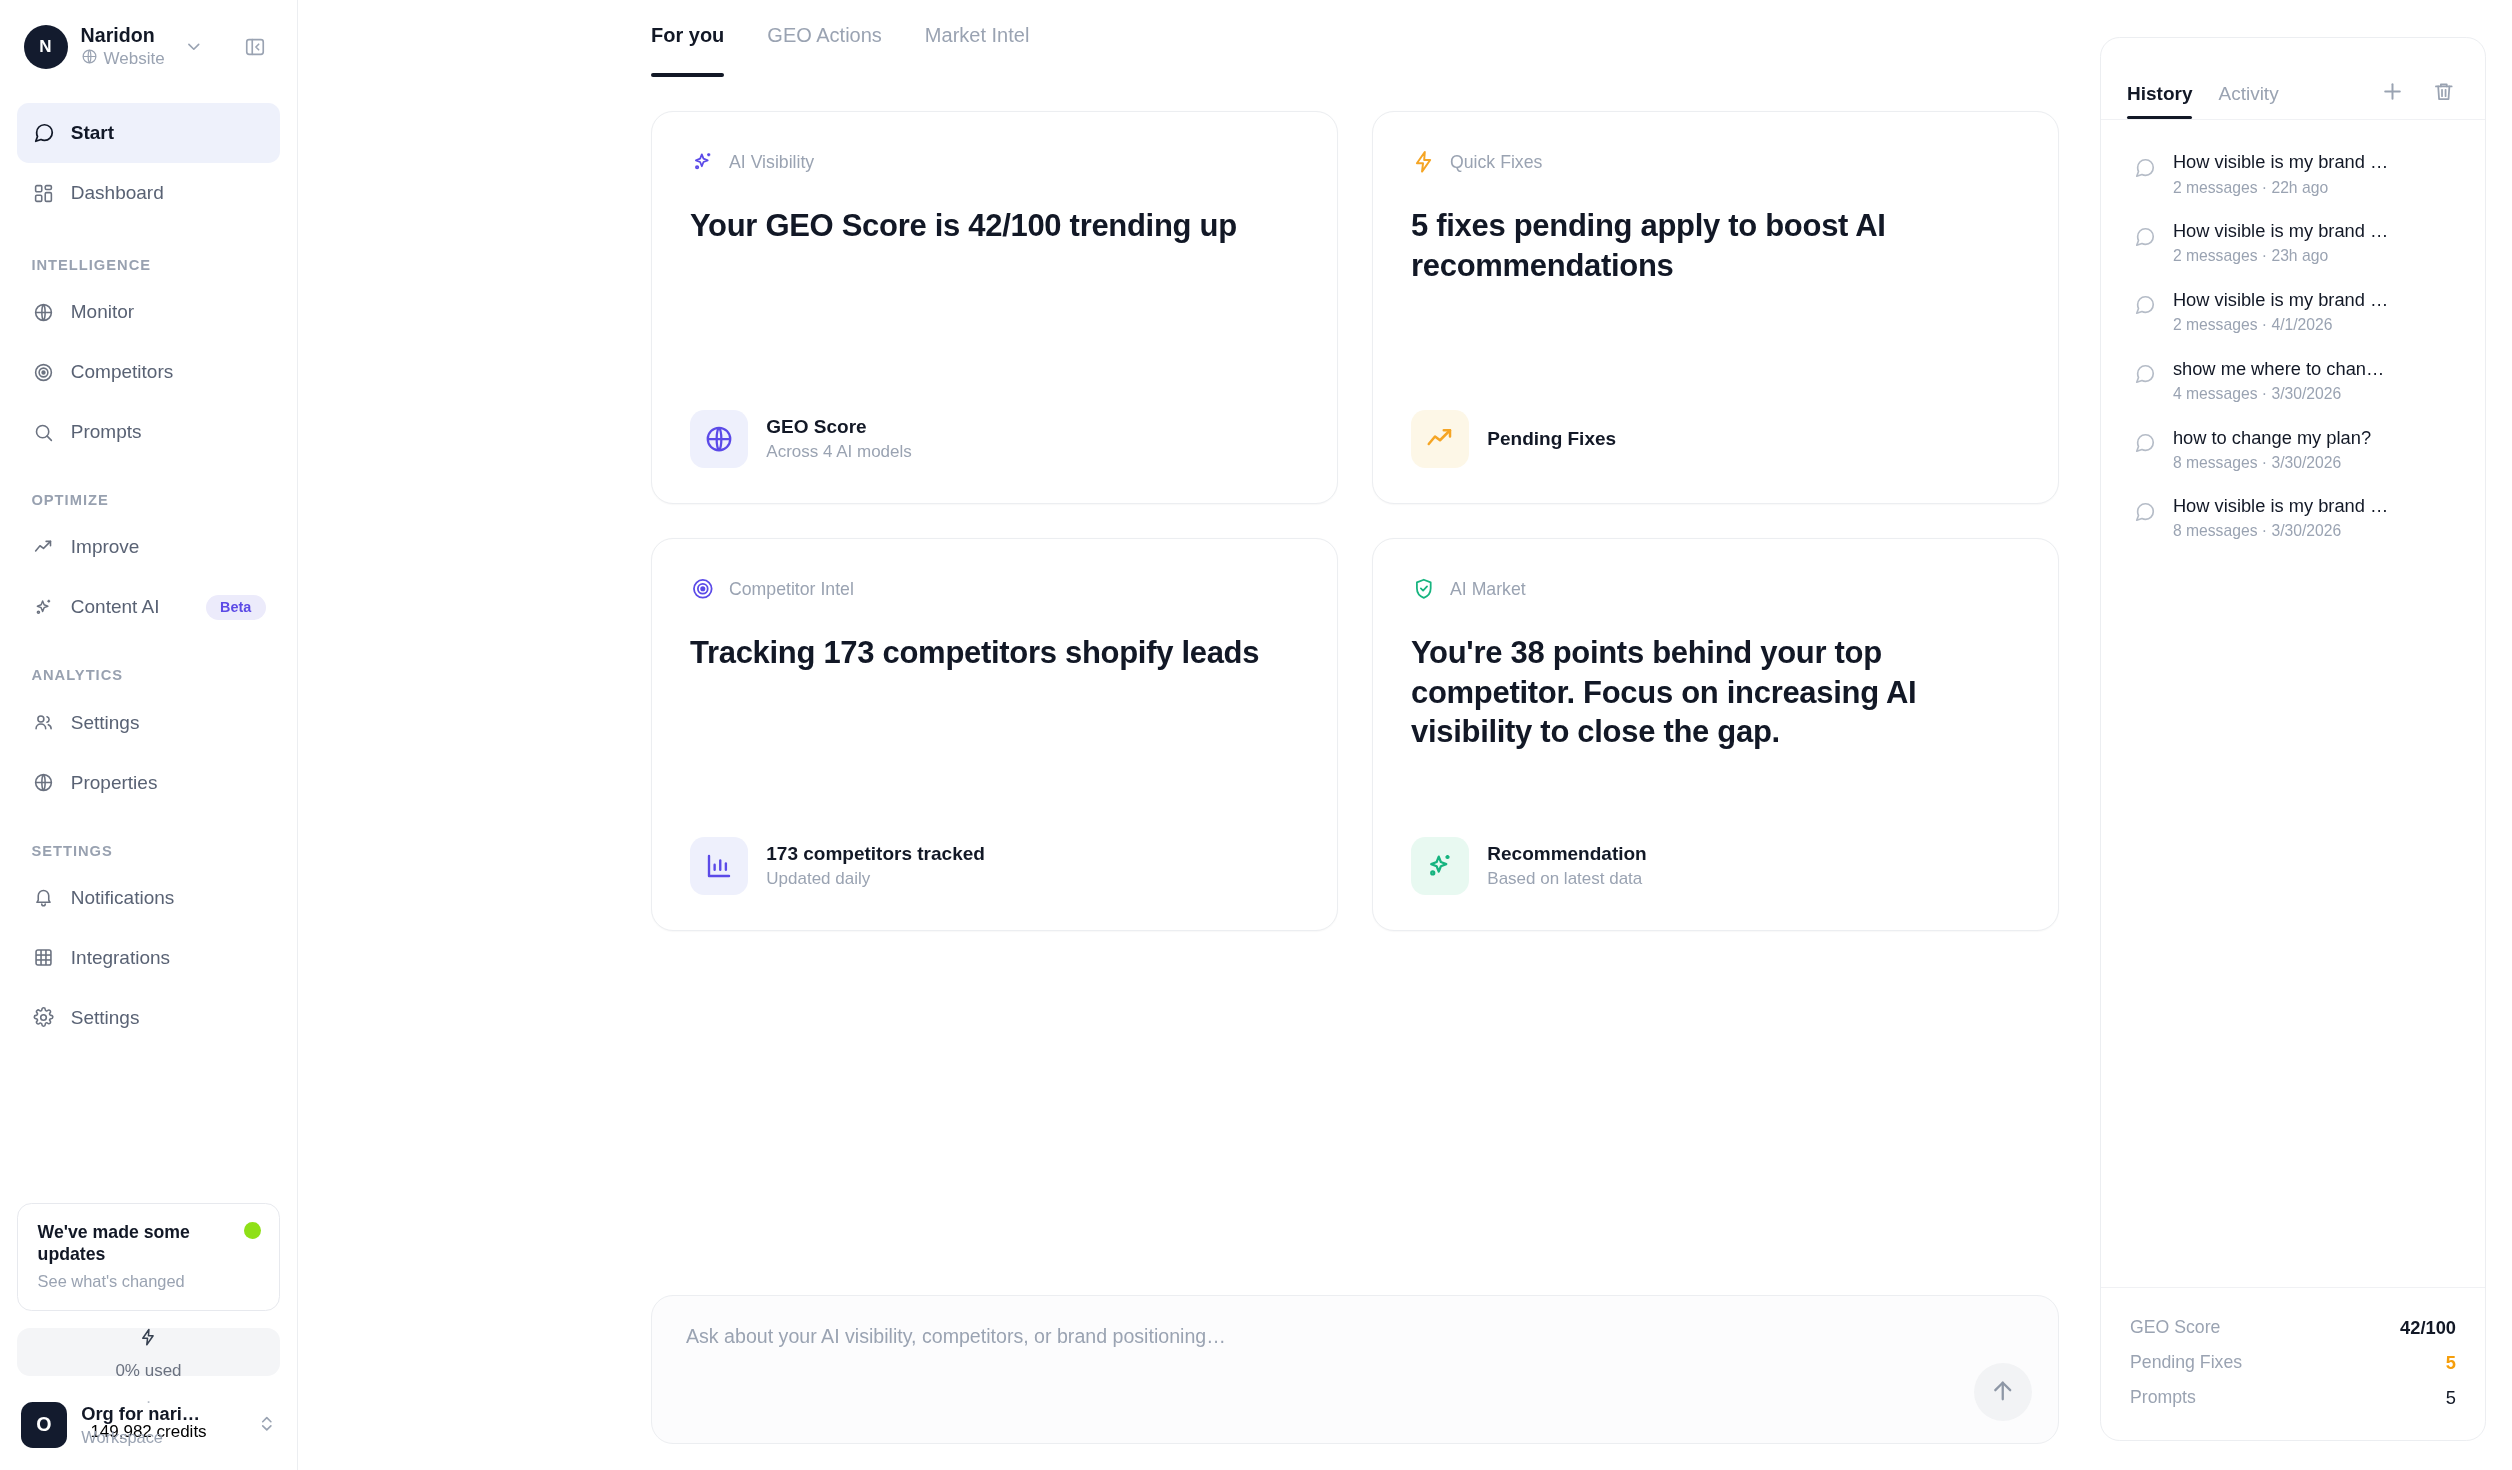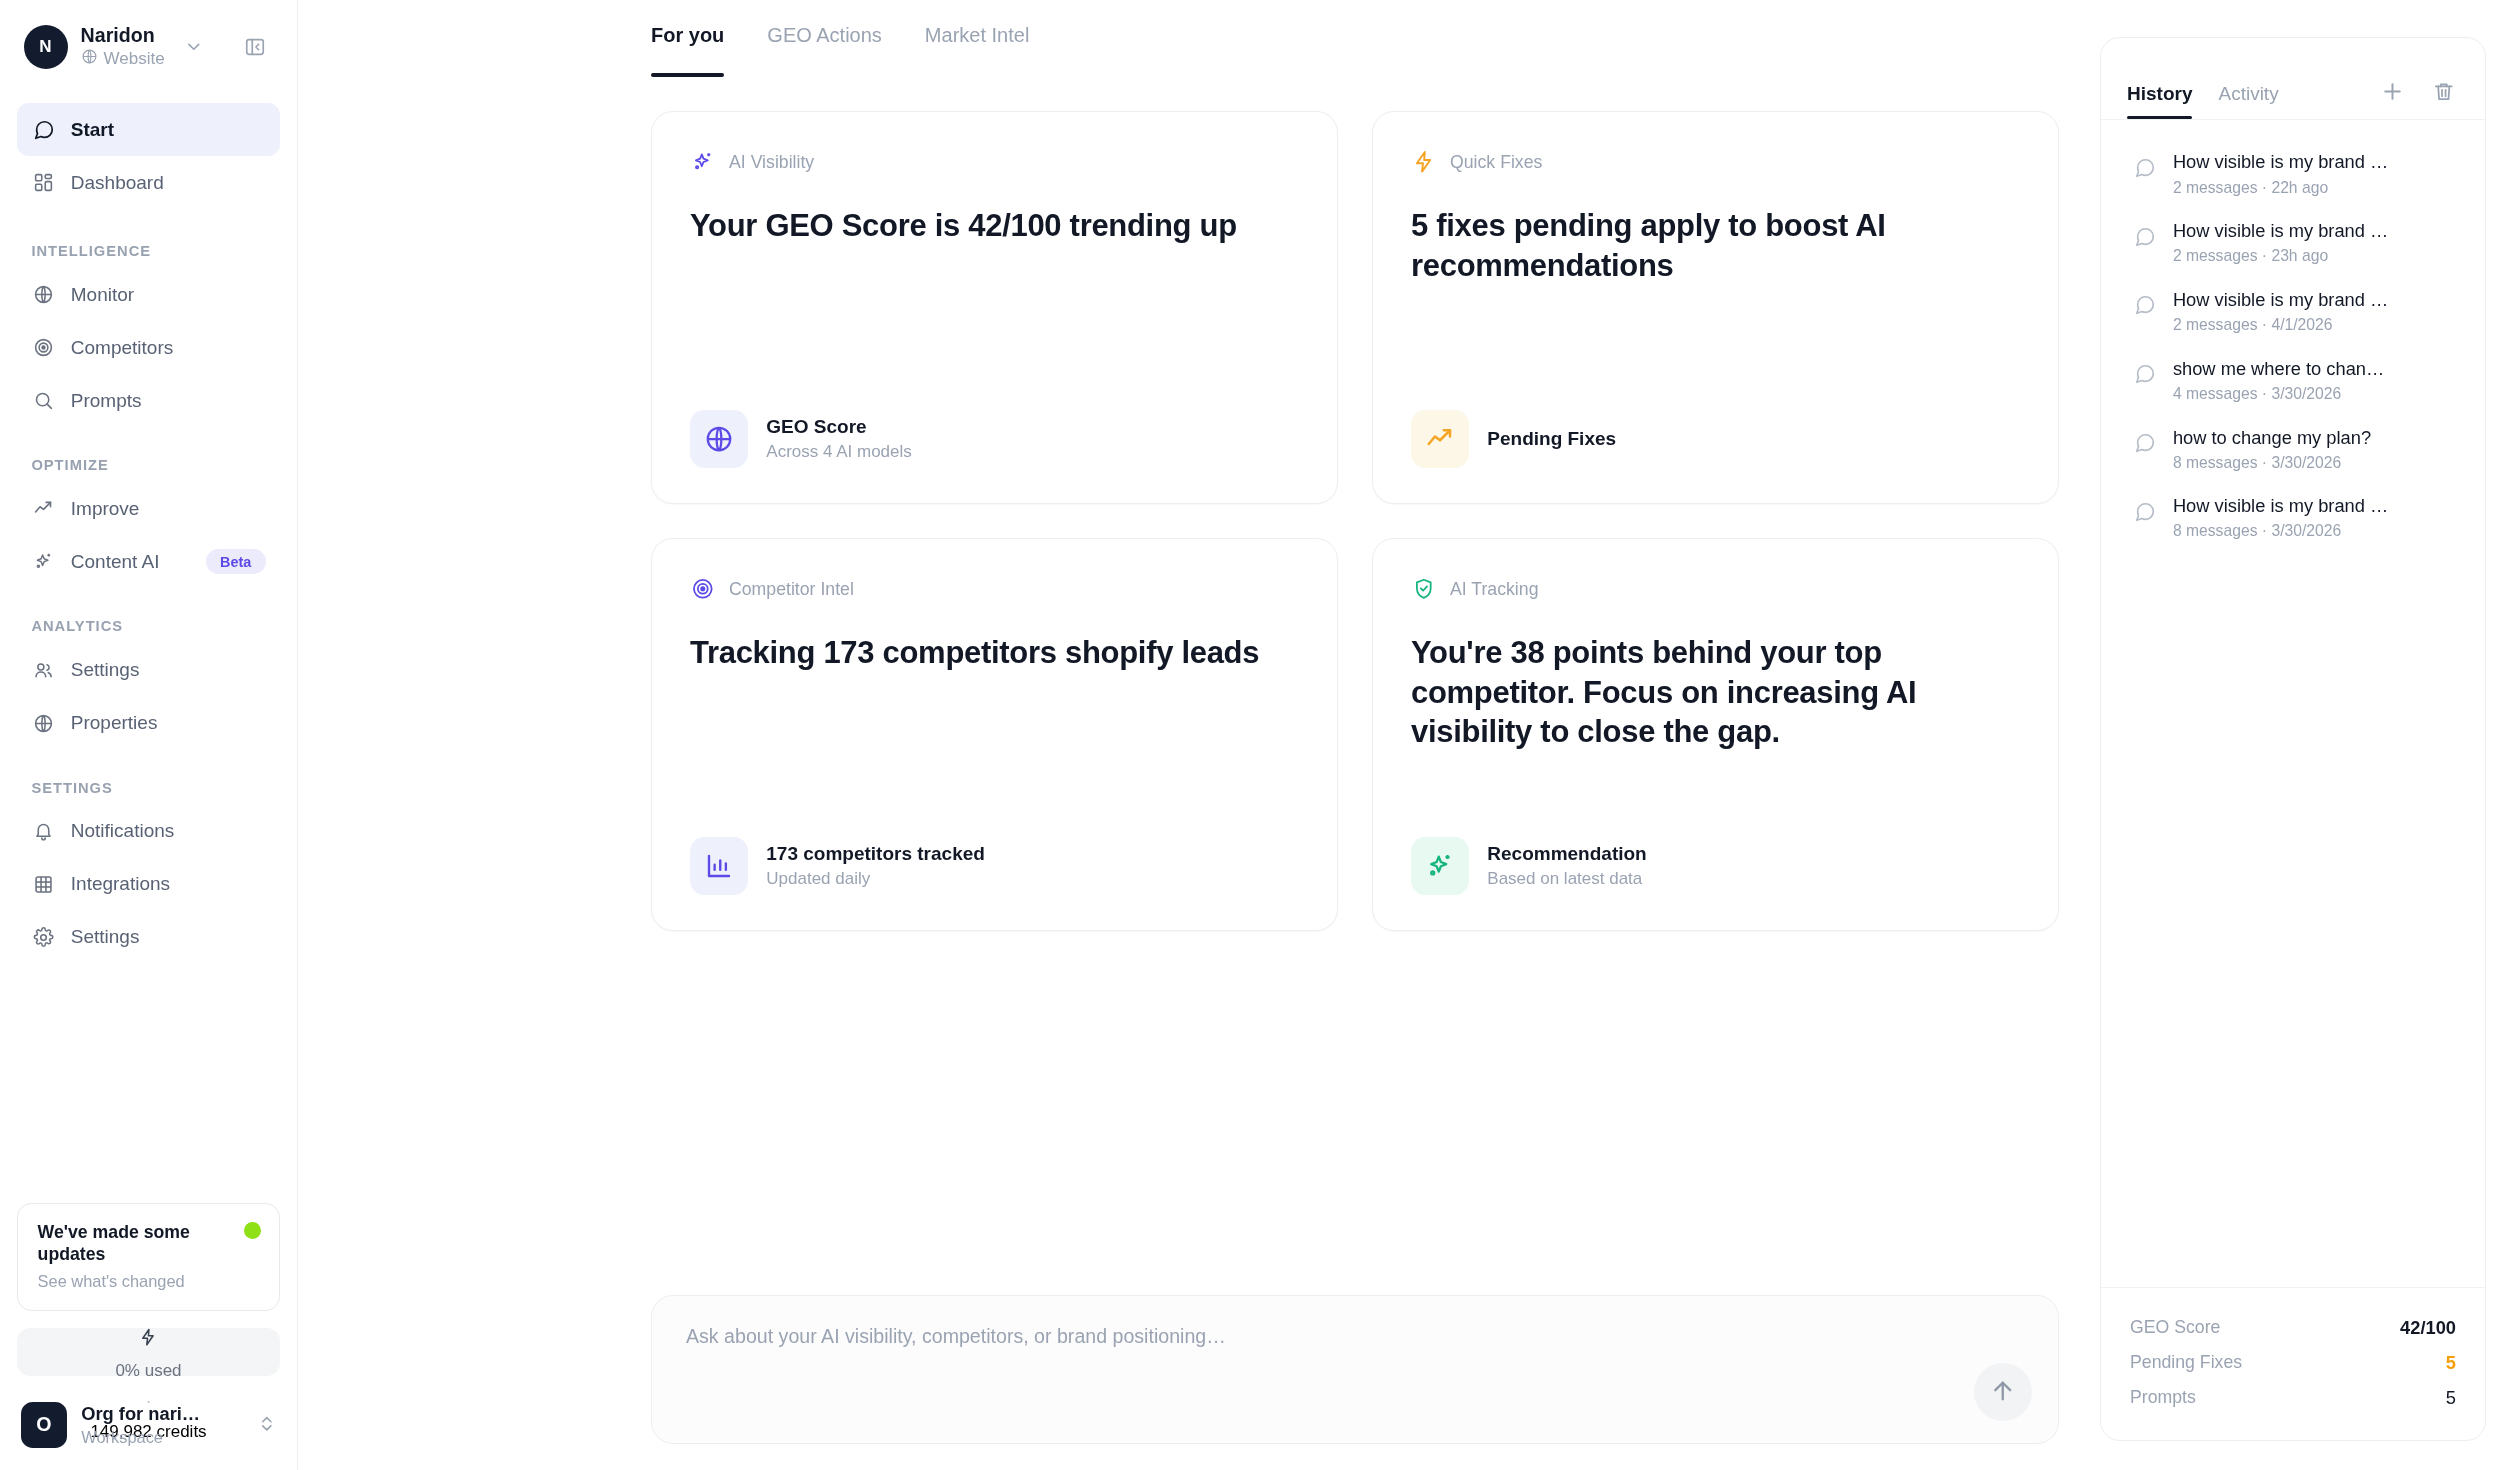--- a/index.html
+++ b/index.html
@@ -36,21 +36,21 @@
   .brand-texts { display: flex; flex-direction: column; gap: 2.6px; min-width: 0; }
   .brand-name { font-size: 19.6px; font-weight: 700; color: #121826; line-height: 1.05; }
   .brand-sub { font-size: 17px; color: #9aa3b2; display: flex; align-items: center; gap: 5.9px; line-height: 1.05;}
   .brand-chev { margin-left: 6.5px; display: flex; align-items: center; }
   .brand-spacer { flex: 1 1 auto; }
   .collapse-btn { width: 37px; height: 37px; display: flex; align-items: center; justify-content: center; border-radius: 6.5px; }
 
   .nav { margin-top: 34px; padding: 0 17px; }
   .nav-item {
     display: flex; align-items: center; gap: 14.4px;
-    height: 53px; padding: 0 14.4px;
+    height: 60px; padding: 0 14.4px;
     border-radius: 11.8px;
     font-size: 19px; color: #596274;
     position: relative;
   }
   .nav-item.active { background: #eef1fb; color: #111827; font-weight: 700; }
   .nav-item .ico { width: 25px; height: 25px; display: flex; align-items: center; justify-content: center; flex: 0 0 25px; }
   .nav-section {
     font-size: 14.7px; font-weight: 700; letter-spacing: 1px;
     color: #98a1b0; padding: 0 14.4px; margin: 30px 0 9.2px 0;
   }
@@ -470,21 +470,21 @@
       </section>
 
       <section class="card">
         <div class="card-eyebrow">
           <span class="ico">
             <svg width="23.6" height="23.6" viewBox="0 0 24 24" fill="none" stroke="#16b47f" stroke-width="1.8" stroke-linecap="round" stroke-linejoin="round">
                 <path d="M12 2.8l7 2.7v6c0 4.6-3 8.2-7 9.7-4-1.5-7-5.1-7-9.7v-6z"></path>
                 <polyline points="9 11.6 11.3 13.8 15.3 9.6"></polyline>
               </svg>
           </span>
-          <span class="lbl">AI Tracking</span>
+          <span class="lbl">AI Market</span>
         </div>
         <h2 class="card-head">You're 38 points behind your top competitor. Focus on increasing AI visibility to close the gap.</h2>
         <div class="card-foot">
           <div class="foot-ico" style="background:#e8f9f1">
             <svg width="30" height="30" viewBox="0 0 24 24" fill="none" stroke="#16b47f" stroke-width="1.8" stroke-linejoin="round">
                 <path d="M11 4.5l1.7 4.3 4.3 1.7-4.3 1.7L11 16.5l-1.7-4.3L5 10.5l4.3-1.7z"></path>
                 <circle cx="6.2" cy="17.5" r="1.2"></circle>
                 <path d="M18 3.2v3.2M16.4 4.8h3.2"></path>
               </svg>
           </div>

